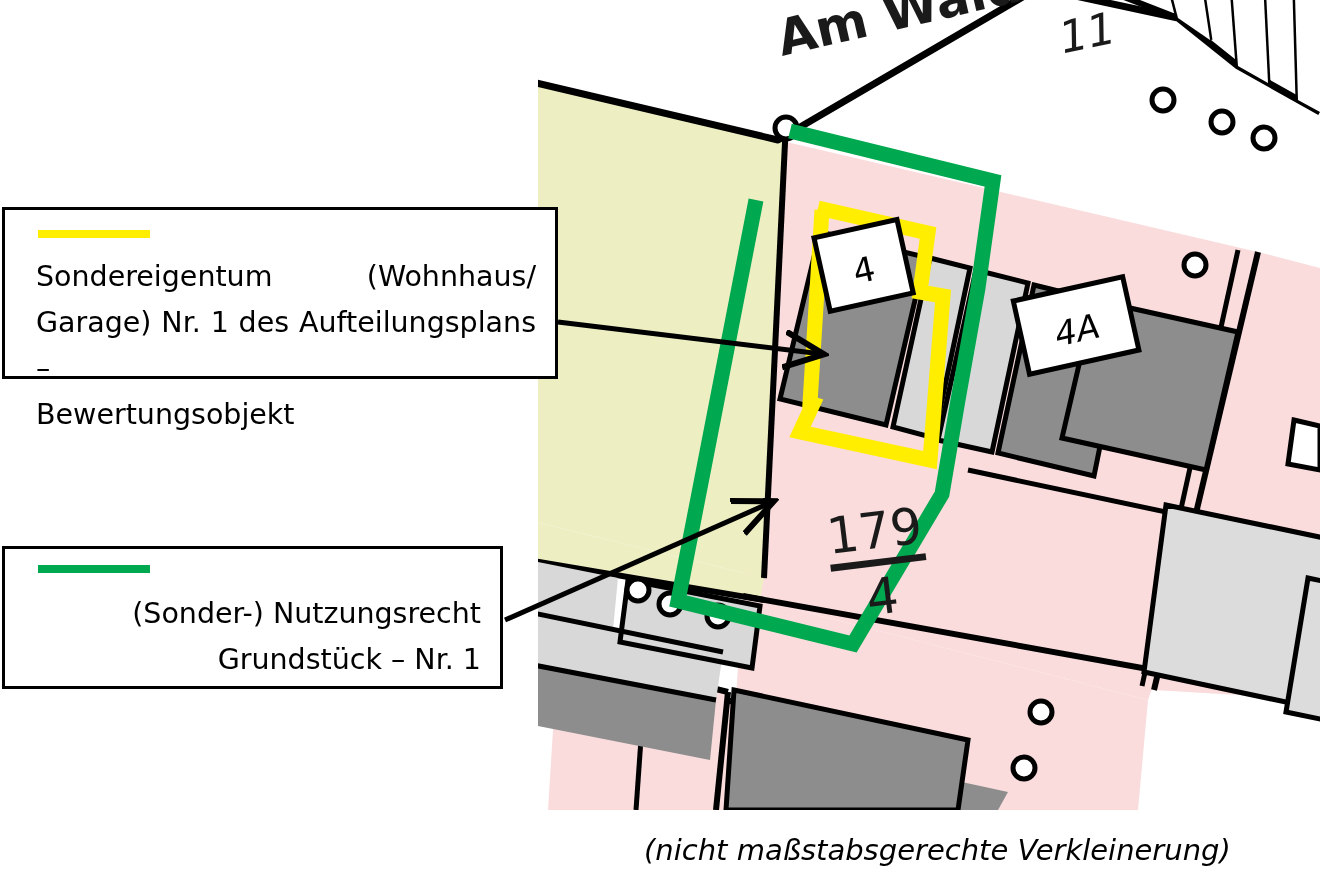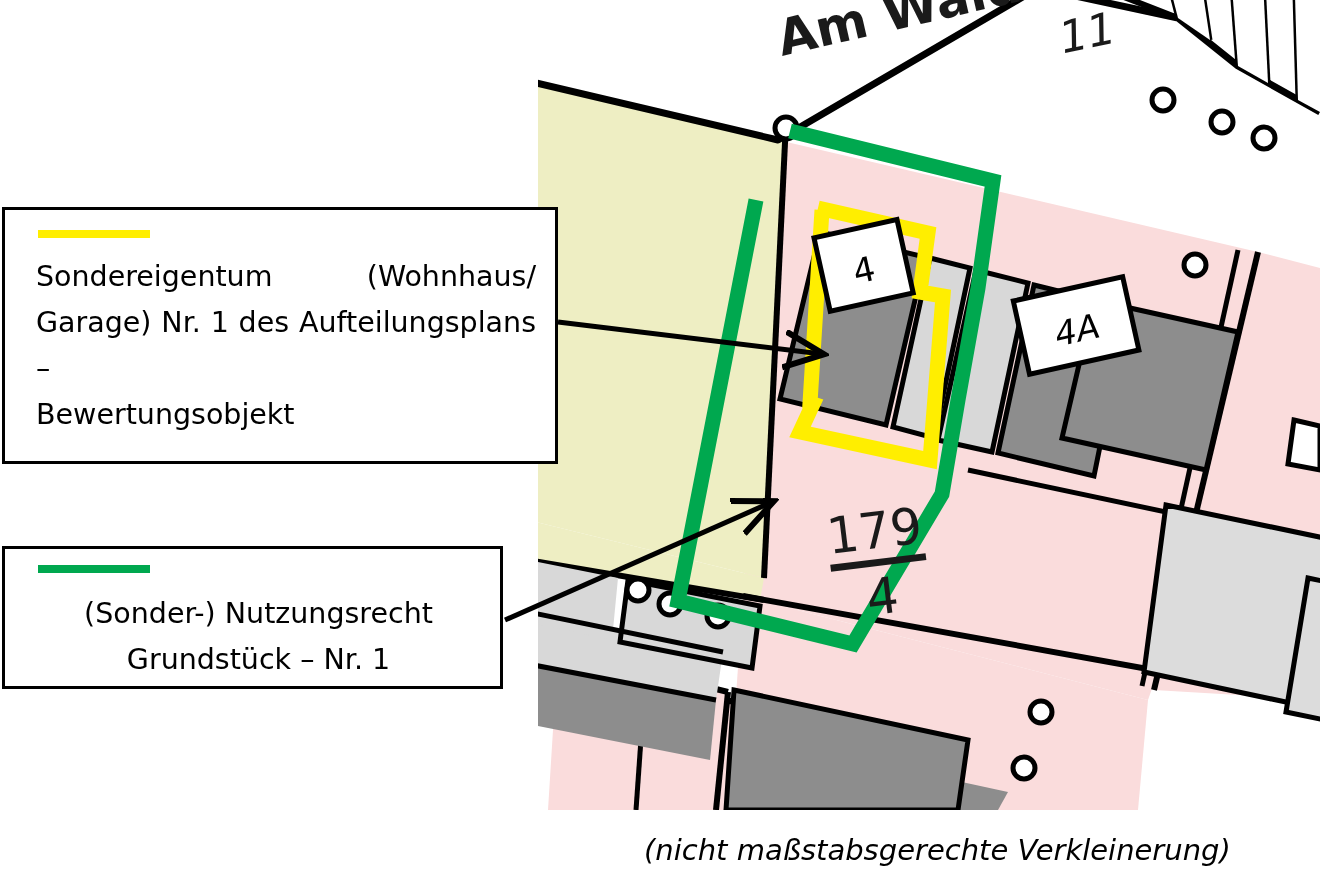--- a/index.html
+++ b/index.html
@@ -38,21 +38,21 @@
   .legend-box {
     position: absolute;
     background: #ffffff;
     border: 3px solid #000000;
     box-sizing: border-box;
   }
   #legend-box-1 {
     left: 2px;
     top: 207px;
     width: 556px;
-    height: 257px;
+    height: 172px;
     padding-left: 32px;
   }
   #legend-box-2 {
     left: 2px;
     top: 546px;
     width: 501px;
     height: 143px;
   }
   .legend-swatch {
     position: absolute;
@@ -73,21 +73,21 @@
     left: 31px;
     right: 19px;
     color: #000000;
     font-family: "DejaVu Sans", sans-serif;
     font-size: 28.5px;
     line-height: 46px;
     text-align: justify;
     white-space: pre-line;
   }
   #legend-text-1 { top: 44px; }
-  #legend-text-2 { top: 42px; text-align: center; }
+  #legend-text-2 { top: 42px; text-align: right; }
 
   
   #caption {
     position: absolute;
     left: 612px;
     top: 833px;
     color: #000000;
     font-family: "DejaVu Sans", sans-serif;
     font-style: italic;
     font-size: 29px;

